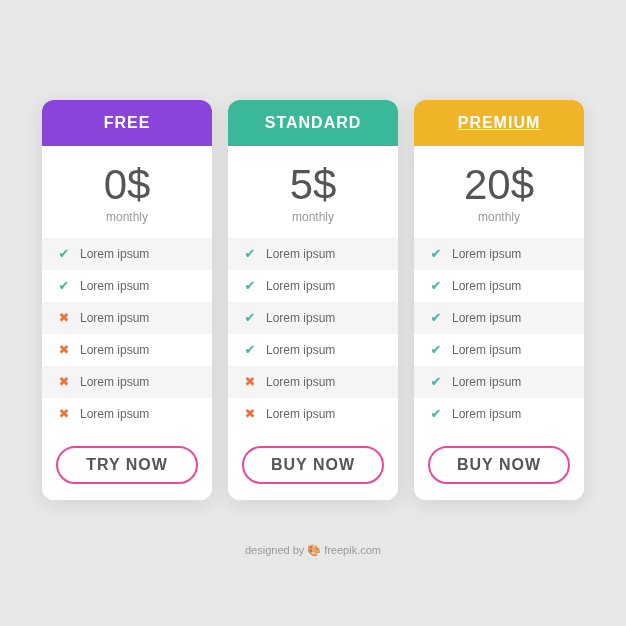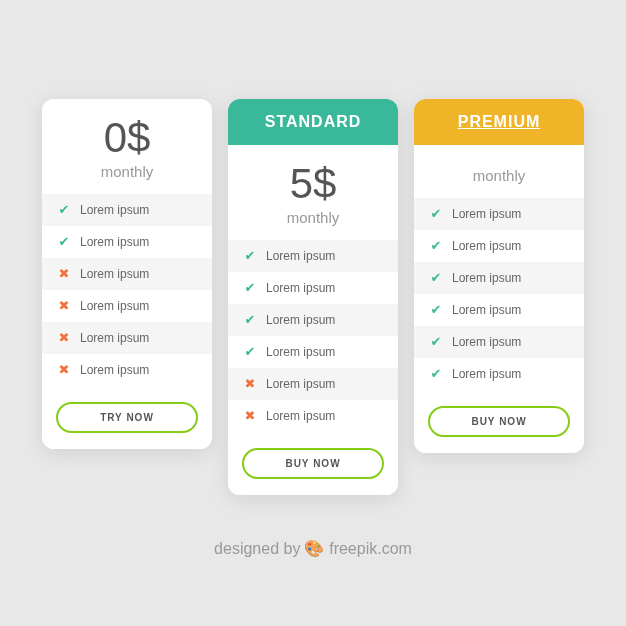--- a/index.html
+++ b/index.html
@@ -46,21 +46,21 @@
       padding: 18px 10px 14px;
       background: #fff;
     }
     .price-amount {
       font-size: 42px;
       font-weight: 300;
       color: #555;
       line-height: 1;
     }
     .price-period {
-      font-size: 15px;
+      font-size: 12px;
       color: #999;
       margin-top: 4px;
     }
 
     .features-list {
       padding: 0;
       list-style: none;
     }
     .feature-item {
       display: flex;
@@ -87,45 +87,46 @@
     }
     .check-green { color: #3ab89a; }
     .check-red   { color: #f0713a; }
 
     .card-footer {
       padding: 16px 14px;
       text-align: center;
       background: #fff;
     }
     .cta-button {
-      border: 2px solid #84cc16;
+      border: 2px solid #ec4899;
       border-radius: 50px;
       background: #fff;
       padding: 8px 0;
       width: 100%;
-      font-size: 10px;
+      font-size: 16px;
       font-weight: 700;
       letter-spacing: 1px;
       color: #555;
       cursor: pointer;
       text-transform: uppercase;
     }
 
     .footer-credit {
-      font-size: 16px;
+      font-size: 11px;
       color: #999;
       margin-top: 4px;
       margin-bottom: 10px;
     }
   </style>
 </head>
 <body>
 
 <div class="pricing-container">
     <div class="pricing-card">
+      <div class="card-header purple">FREE</div>
       <div class="price-section">
         <div class="price-amount">0$</div>
         <div class="price-period">monthly</div>
       </div>
       <ul class="features-list">
         <li class="feature-item">
           <span class="check-icon check-green">✔</span>
           <span>Lorem ipsum</span>
         </li>
         <li class="feature-item">
@@ -181,20 +182,21 @@
         <li class="feature-item">
           <span class="check-icon check-red">✖</span>
           <span>Lorem ipsum</span>
         </li>
       </ul>
       <div class="card-footer"><button class="cta-button">BUY NOW</button></div>
     </div>
     <div class="pricing-card">
       <div class="card-header yellow">PREMIUM</div>
       <div class="price-section">
+        <div class="price-amount">20$</div>
         <div class="price-period">monthly</div>
       </div>
       <ul class="features-list">
         <li class="feature-item">
           <span class="check-icon check-green">✔</span>
           <span>Lorem ipsum</span>
         </li>
         <li class="feature-item">
           <span class="check-icon check-green">✔</span>
           <span>Lorem ipsum</span>

